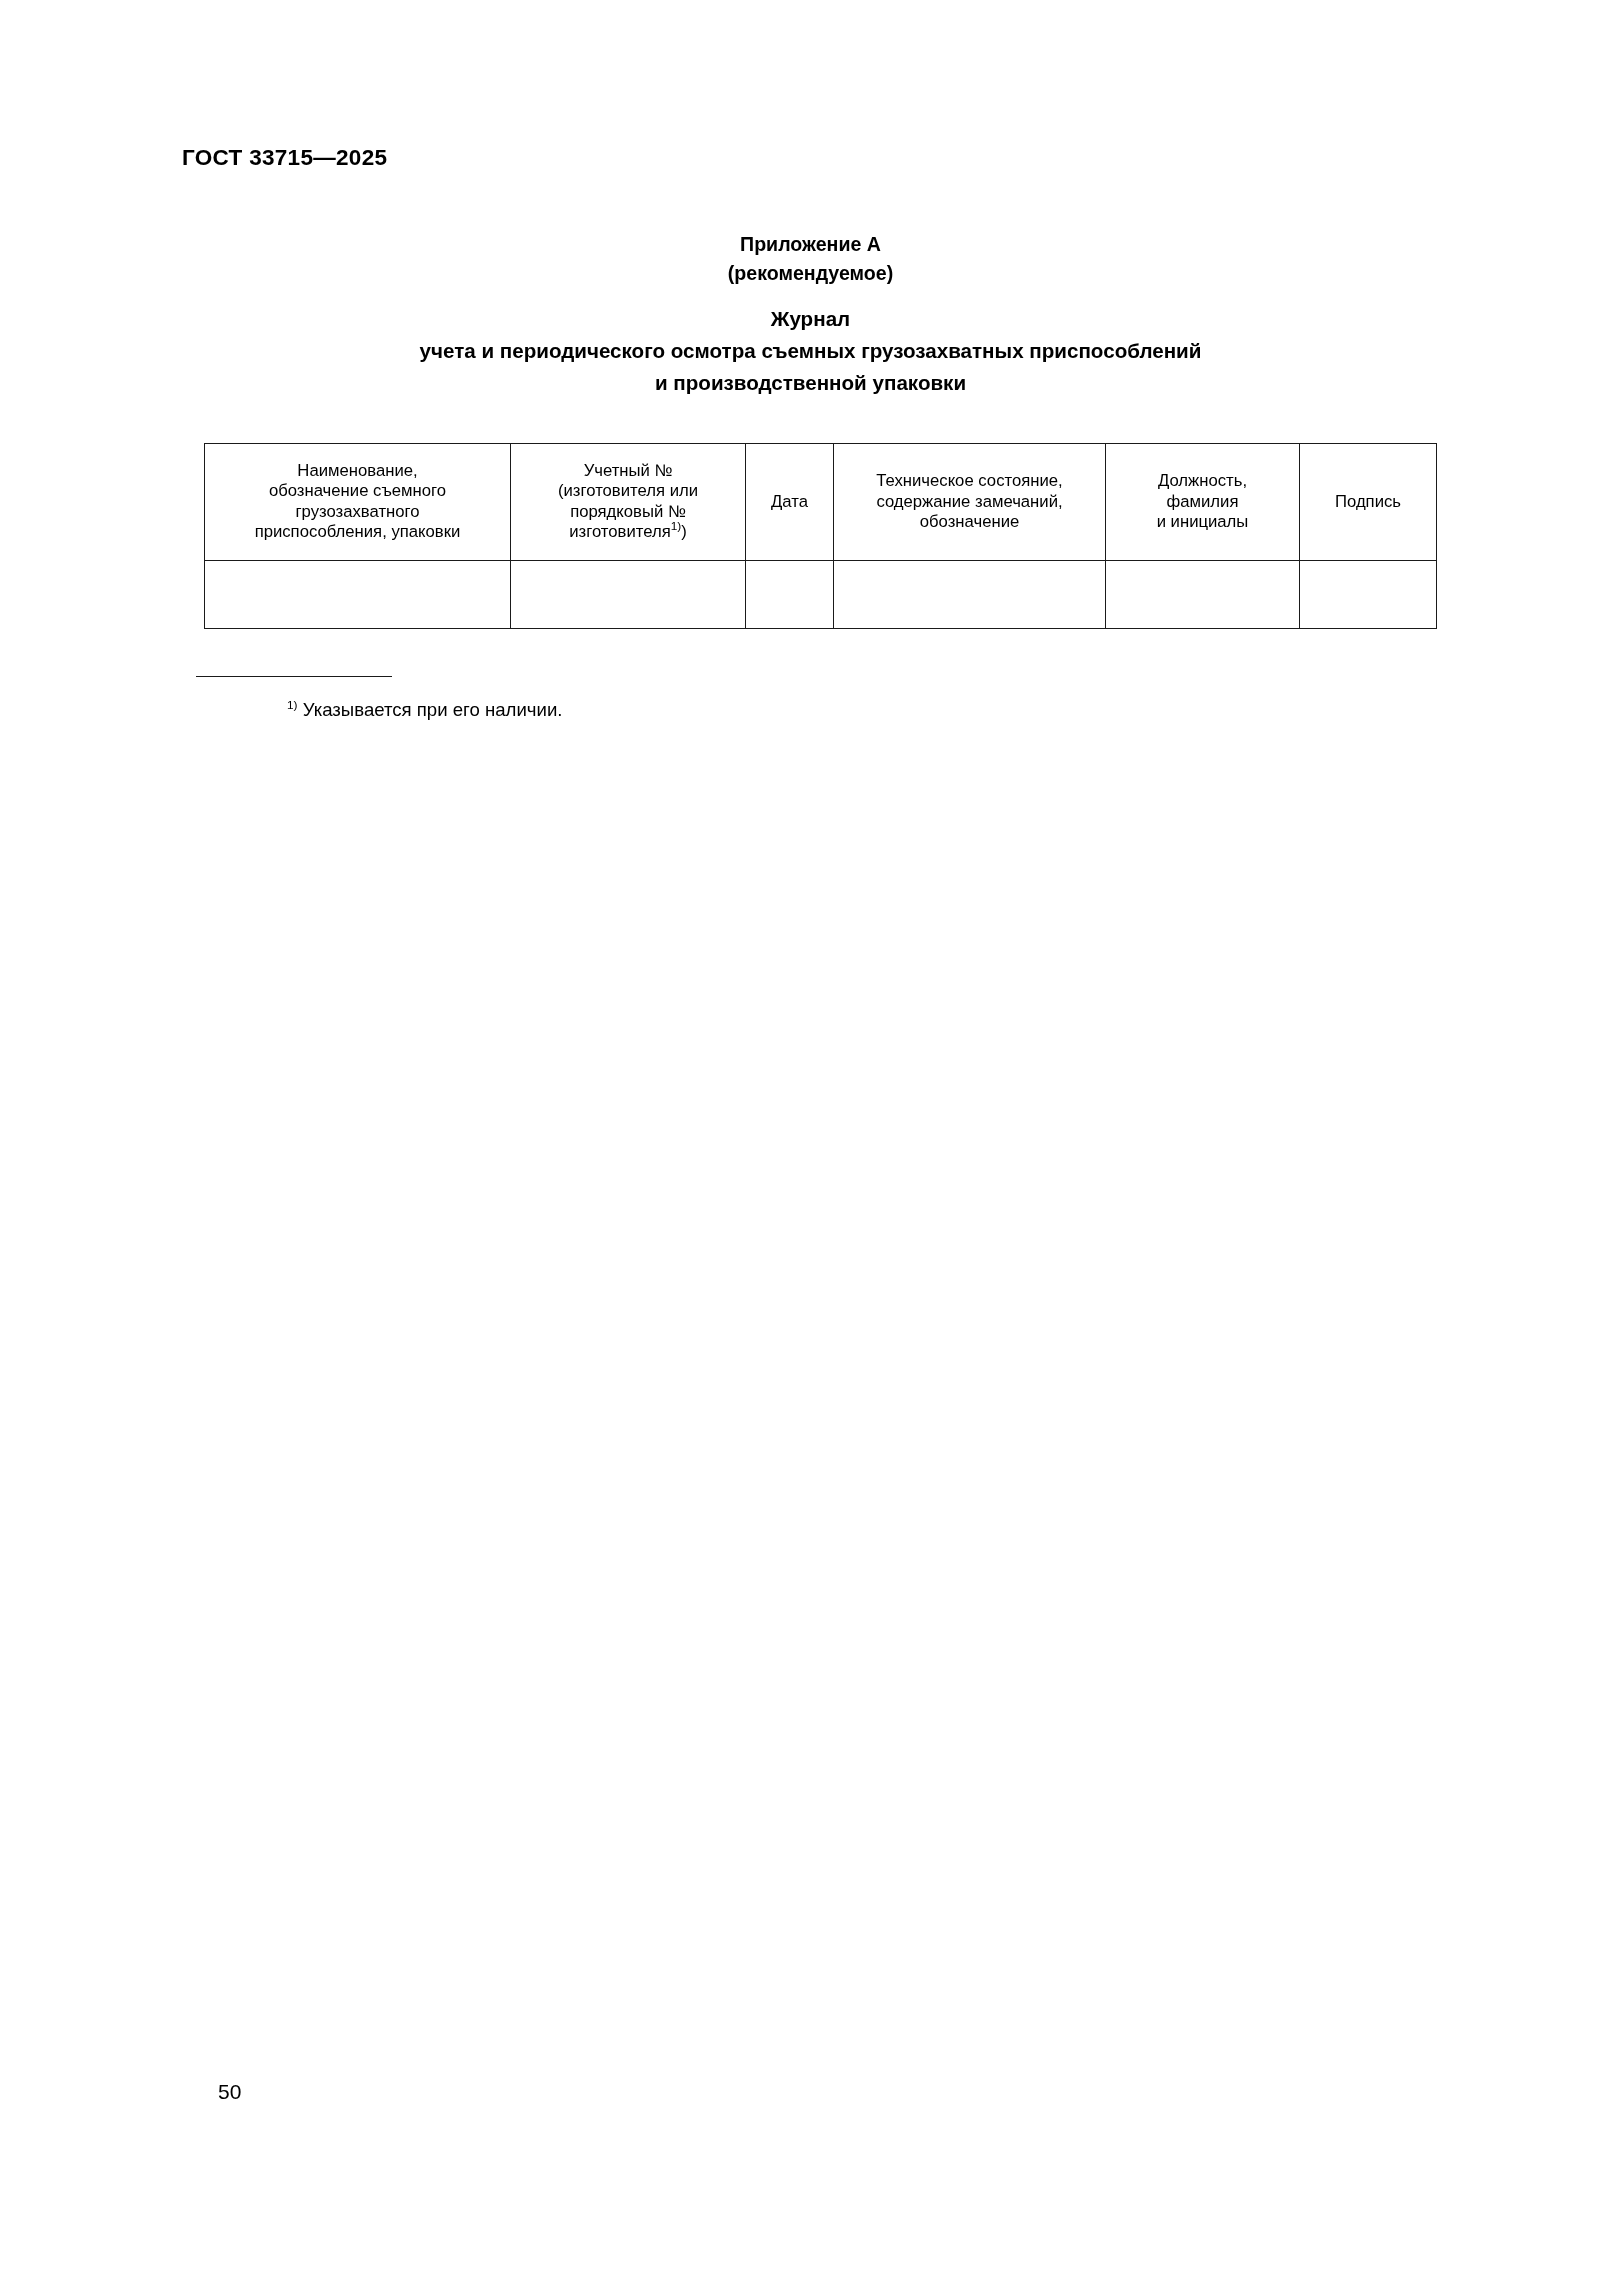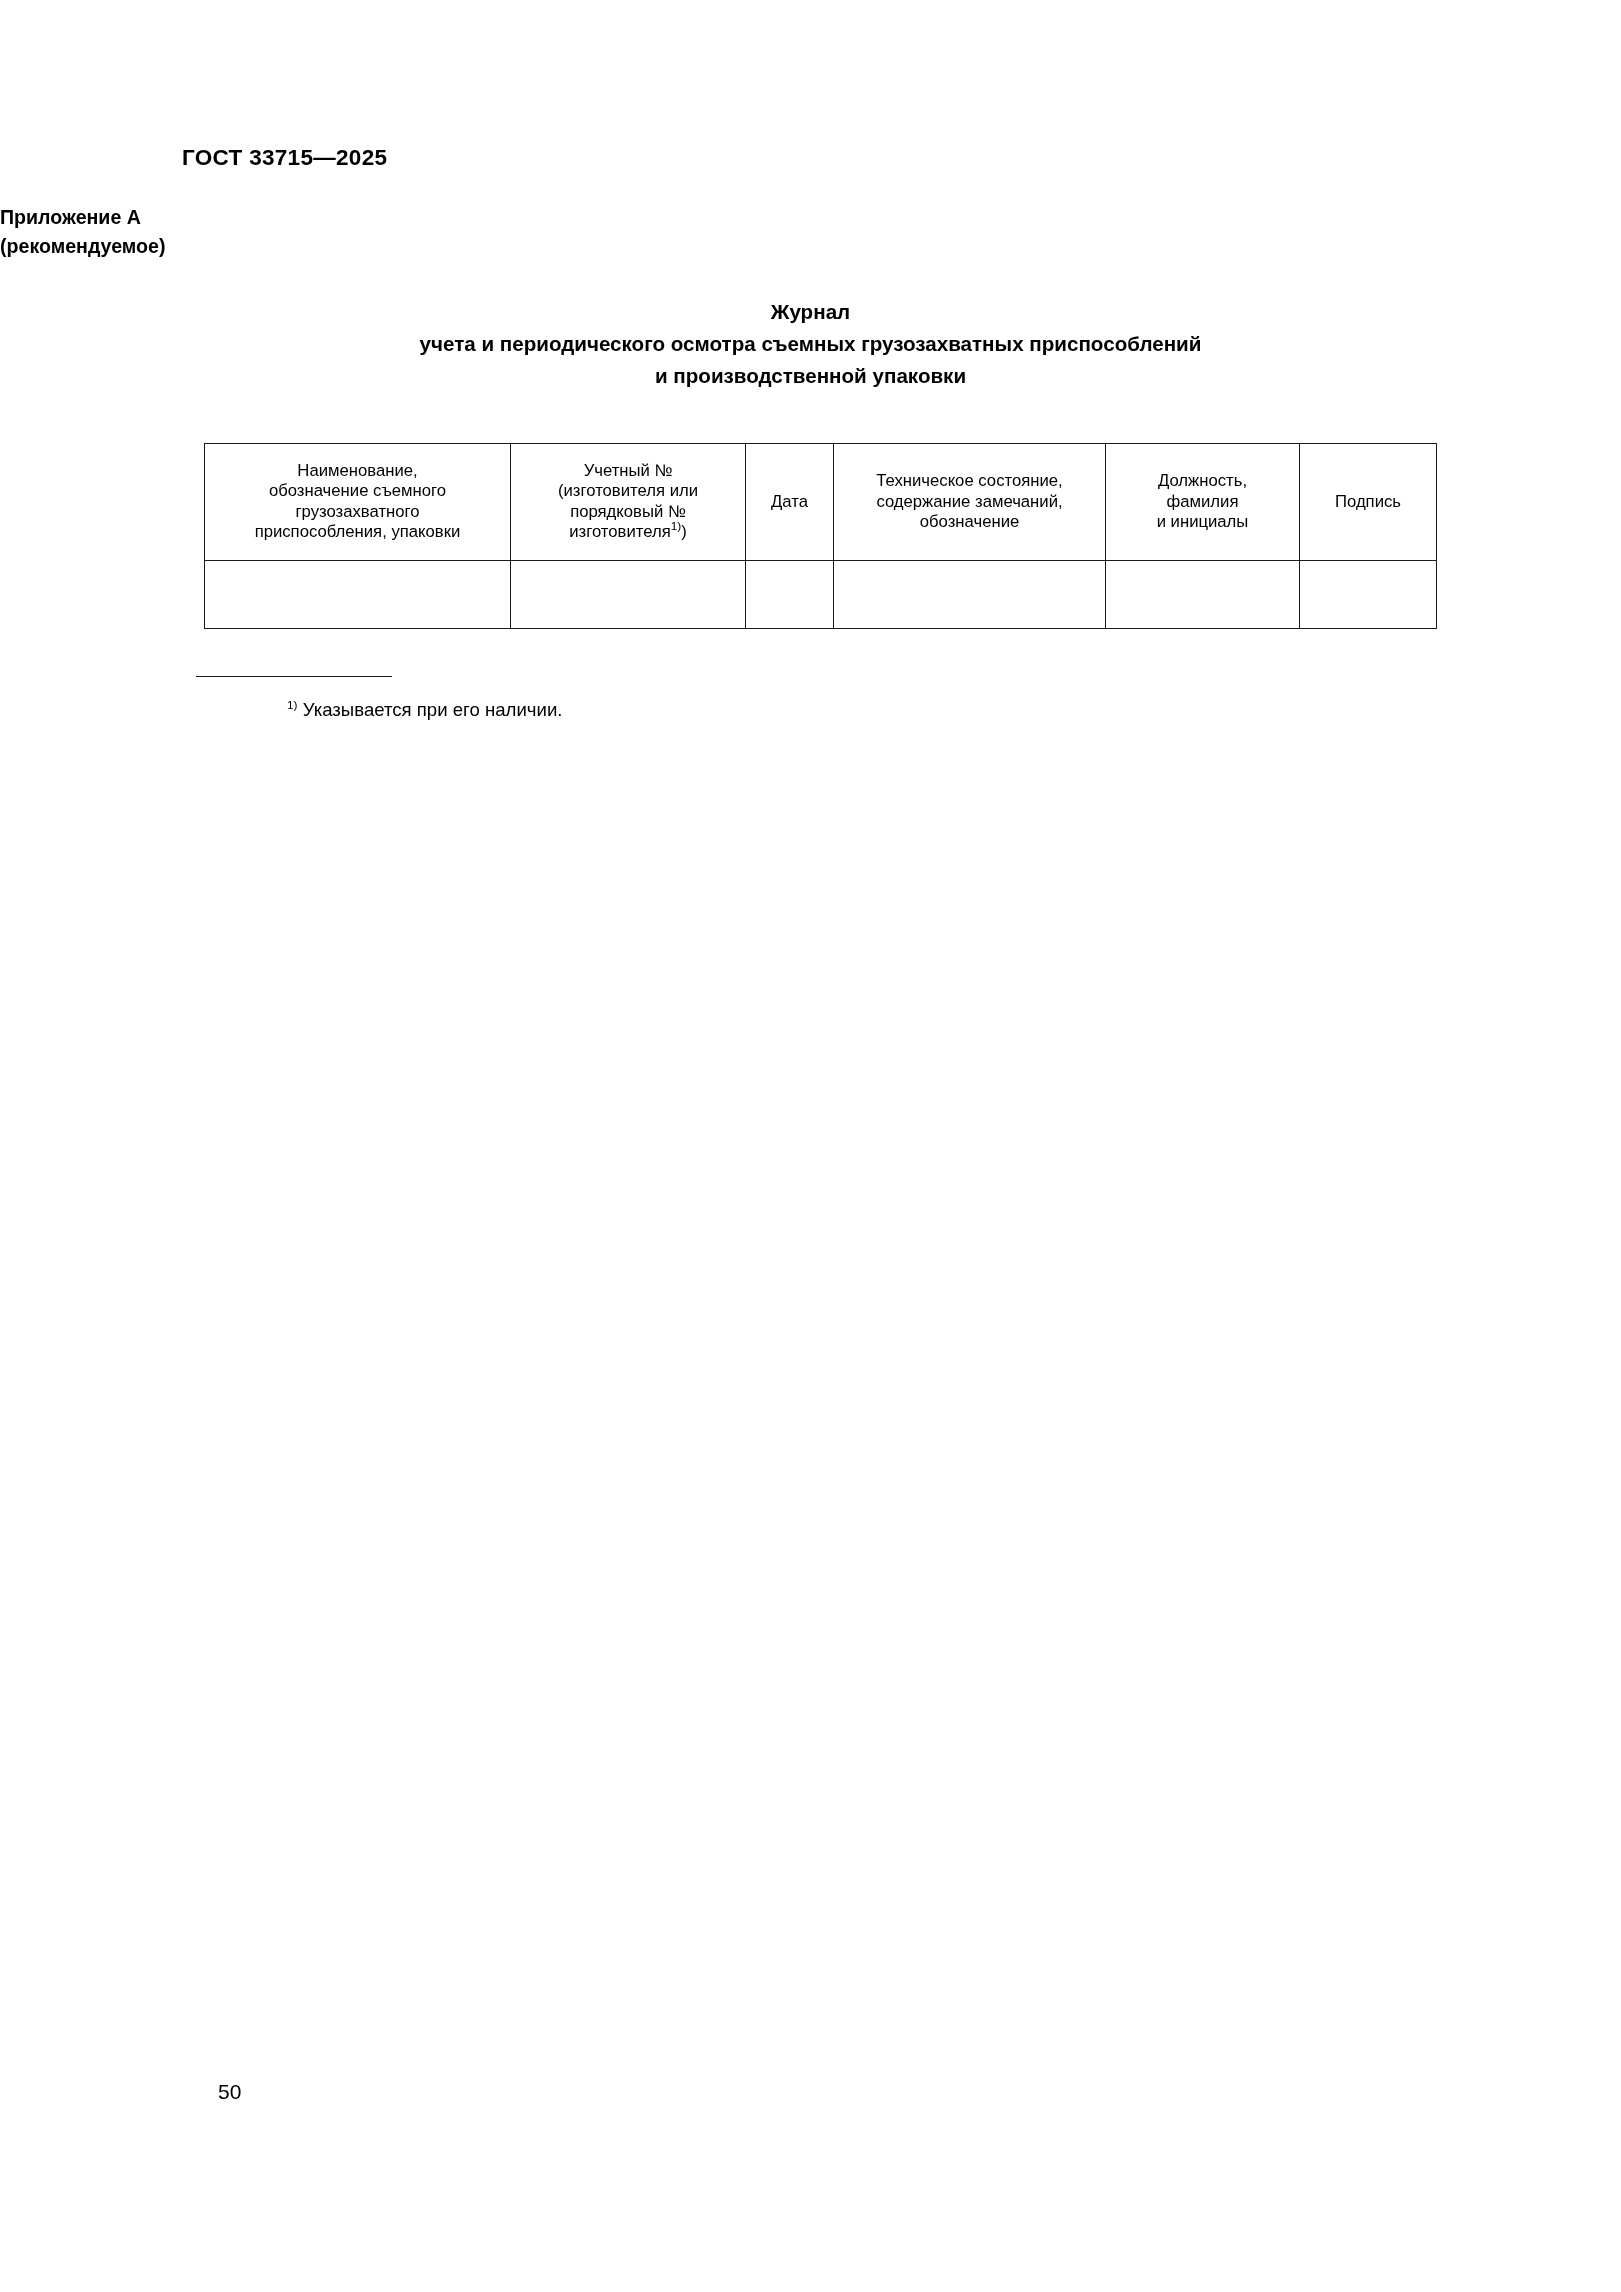--- a/index.html
+++ b/index.html
@@ -31,33 +31,34 @@
     top: 145px;
     font-size: 22.5px;
     font-weight: bold;
     letter-spacing: 0.3px;
   }
 
   
   .annex-block {
     position: absolute;
     left: 0;
-    top: 203px;
-    width: 1621px;
+    top: 230px;
+    width: 1621px;
+    text-align: center;
   }
   .annex-line {
     font-size: 19.6px;
     font-weight: bold;
     line-height: 29px;
   }
 
   .journal-block {
     position: absolute;
     left: 0;
-    top: 296px;
+    top: 303px;
     width: 1621px;
     text-align: center;
   }
   .journal-title {
     font-size: 20.6px;
     font-weight: bold;
     line-height: 32px;
   }
 
   

